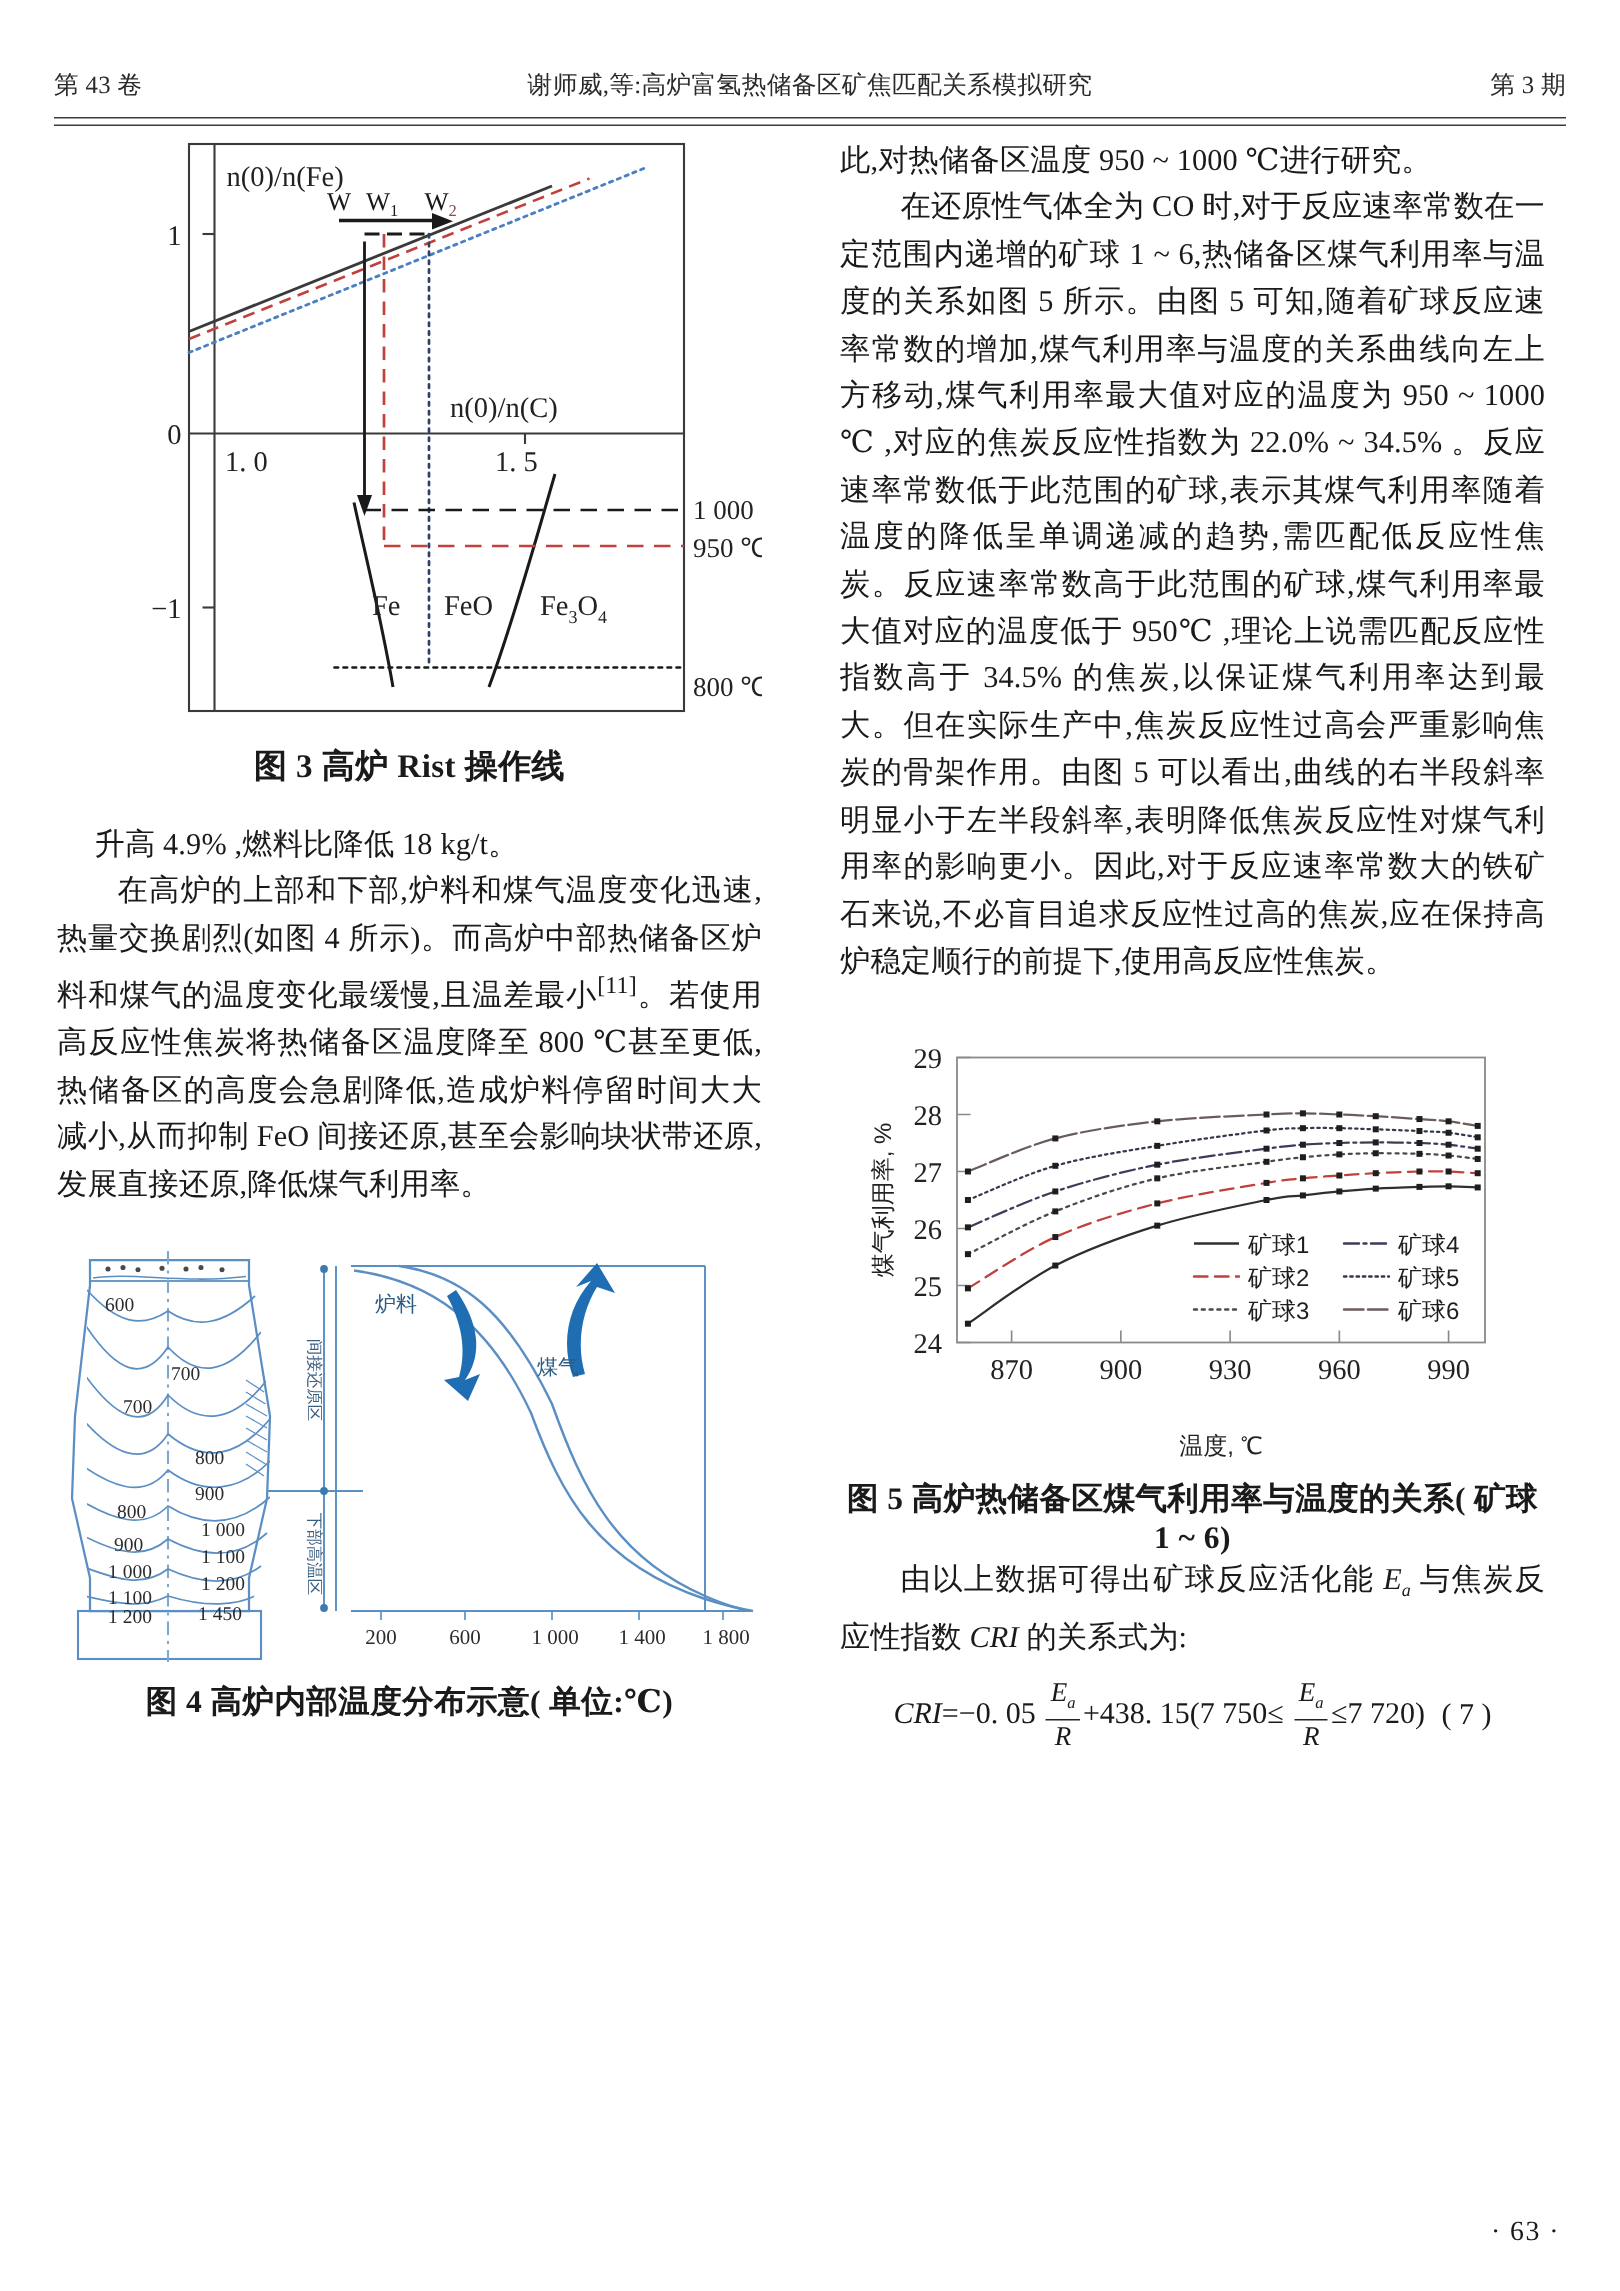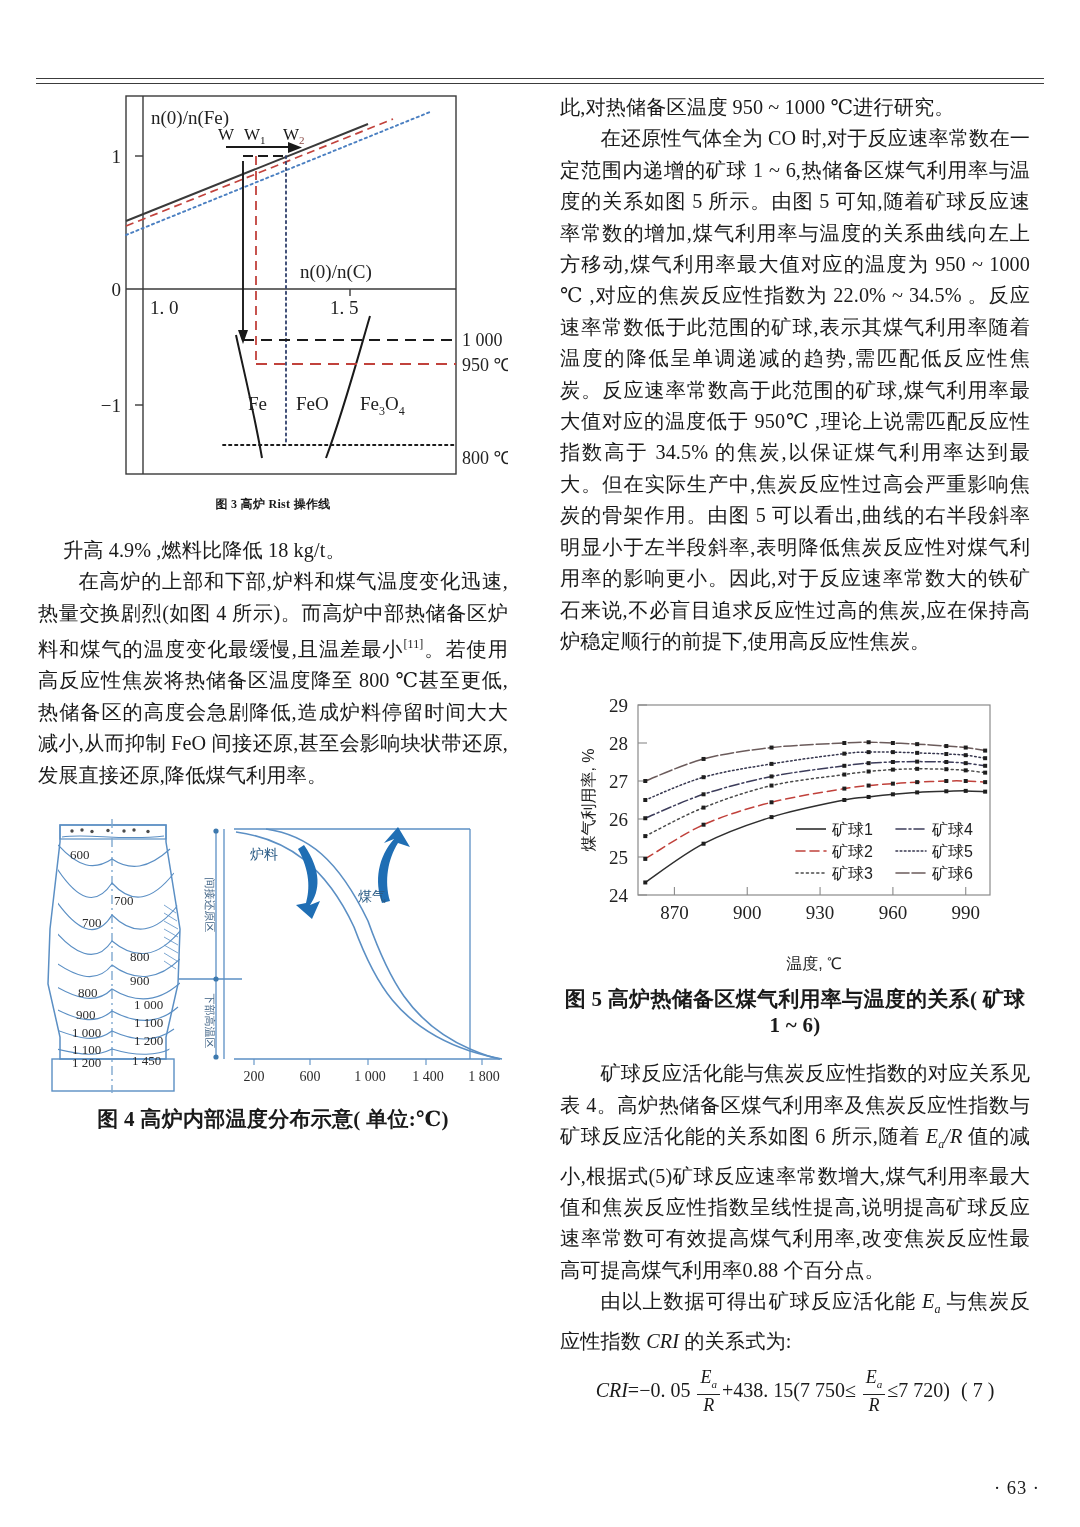--- a/index.html
+++ b/index.html
@@ -58,27 +58,27 @@
 
   p.body {
     margin: 0;
     font-size: 20.2px;
     line-height: 31.4px;
     text-align: justify;
     text-justify: inter-ideograph;
     letter-spacing: 0.1px;
   }
   p.indent { text-indent: 2em; }
-  .sup { font-size: 12px; vertical-align: super; }
+  .sup { font-size: 16px; vertical-align: super; }
   .sub { font-size: 12px; vertical-align: sub; }
   .ital { font-style: italic; font-family: "Liberation Serif", serif; }
 
   .figcap {
     margin: 0;
-    font-size: 12px;
+    font-size: 22px;
     font-weight: bold;
     text-align: center;
     letter-spacing: 0.3px;
   }
   .figcap.small { font-size: 21px; }
 
   
   .fig3-wrap {
     position: relative;
     width: 470px;
@@ -146,20 +146,25 @@
   .vtext {
     font-size: 11px;
     fill: #3b5f82;
   }
 </style>
 </head>
 <body>
 
 <div class="page">
 
+  <div class="runhead">
+    <span>第 43 卷</span>
+    <span class="center">谢师威,等:高炉富氢热储备区矿焦匹配关系模拟研究</span>
+    <span>第 3 期</span>
+  </div>
   <div class="runhead-rule"></div>
 
   <div class="col col-left">
 
     <div class="fig3-wrap">
       <svg class="fig3-svg" width="470" height="400" viewBox="0 0 470 400">
 
         <rect x="88" y="4" width="330" height="378" fill="#ffffff" stroke="#3a3a3a" stroke-width="1.4"></rect>
 
         <line x1="88" y1="197" x2="418" y2="197" stroke="#3a3a3a" stroke-width="1.4"></line>
@@ -459,21 +464,20 @@
             <text x="372" y="196" font-family="Liberation Sans, sans-serif" font-size="16" fill="#1e1e1e">矿球6</text>
           </g>
 
         <text x="34" y="117" font-family="Liberation Sans, sans-serif" font-size="16" fill="#222" text-anchor="middle" transform="rotate(-90 34 117)">煤气利用率, %</text>
         <text x="254" y="286" font-family="Liberation Sans, sans-serif" font-size="16" fill="#222" text-anchor="middle">温度, ℃</text>
       </svg>
     </div>
 
     <p class="figcap small" style="margin-top:2px;">图 5    高炉热储备区煤气利用率与温度的关系( 矿球 1 ~ 6)</p>
 
-    <p class="body indent" style="margin-top:20px;">矿球反应活化能与焦炭反应性指数的对应关系见表 4。高炉热储备区煤气利用率及焦炭反应性指数与矿球反应活化能的关系如图 6 所示,随着 <span class="ital">E<span class="sub">a</span></span><span class="ital">/R</span> 值的减小,根据式(5)矿球反应速率常数增大,煤气利用率最大值和焦炭反应性指数呈线性提高,说明提高矿球反应速率常数可有效提高煤气利用率,改变焦炭反应性最高可提高煤气利用率0.88 个百分点。</p>
 
     <p class="body indent">由以上数据可得出矿球反应活化能 <span class="ital">E<span class="sub">a</span></span> 与焦炭反应性指数 <span class="ital">CRI</span> 的关系式为:</p>
 
     <div class="equation">
       <span class="ital">CRI</span><span>=</span><span>−0. 05</span>
       <span class="frac">
         <span class="num">E<span style="font-size:11px;vertical-align:sub;">a</span></span>
         <span class="den">R</span>
       </span><span>+438. 15(</span><span>7 750≤</span>
       <span class="frac">

